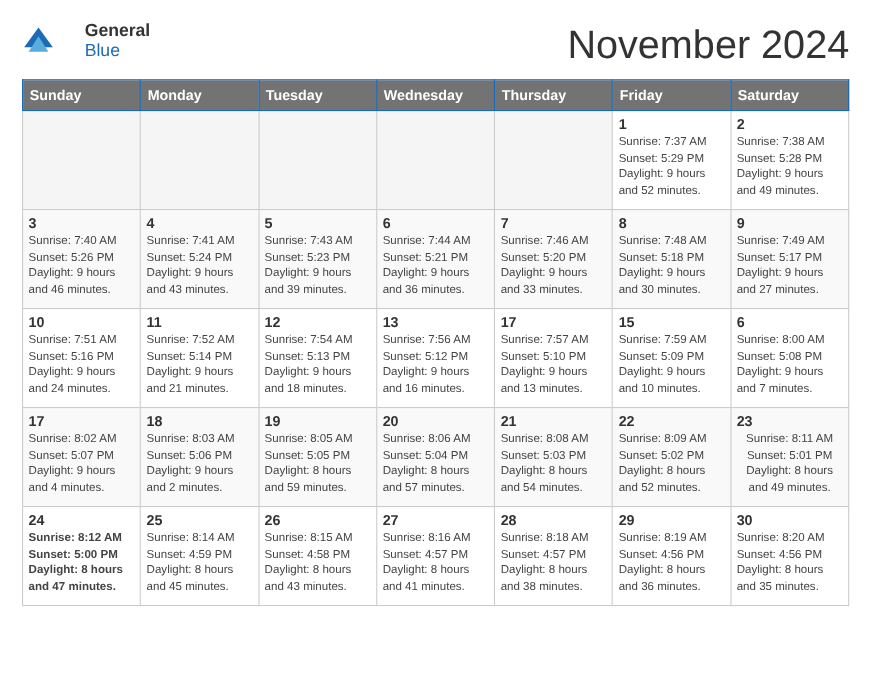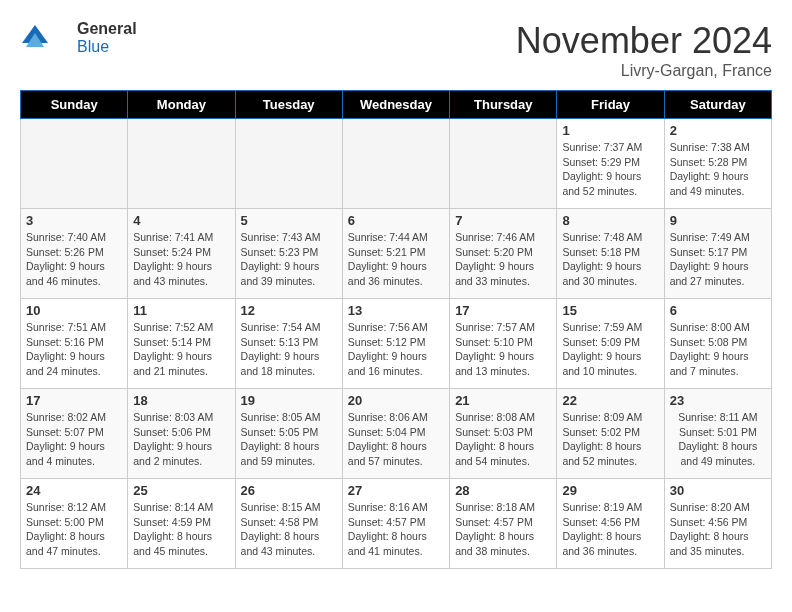--- a/index.html
+++ b/index.html
@@ -52,23 +52,23 @@
     .location {
       font-size: 16px;
       color: #555;
     }
     table {
       width: 100%;
       border-collapse: collapse;
       table-layout: fixed;
     }
     th {
-      background-color: #000000;
+      background-color: #737373;
       color: #fff;
-      text-align: center;
+      text-align: left;
       padding: 6px 6px;
       font-size: 13px;
       border: 1px solid #1a6bb5;
     }
     td {
       border: 1px solid #ccc;
       vertical-align: top;
       padding: 4px 5px;
       font-size: 11px;
       color: #333;
@@ -102,21 +102,20 @@
       <polygon points="15,2 28,20 2,20" fill="#1a6bb5"></polygon>
       <polygon points="15,10 24,24 6,24" fill="#5aabde"></polygon>
     </svg>
     <div class="logo-text">
       <span class="logo-general">General</span>
       <span class="logo-blue">Blue</span>
     </div>
   </div>
   <div class="title-block">
     <div class="month-title">November 2024</div>
-    <div class="location">Livry-Gargan, France</div>
   </div>
 </div>
 
 <table>
   <thead>
     <tr>
       <th>Sunday</th>
       <th>Monday</th>
       <th>Tuesday</th>
       <th>Wednesday</th>
@@ -296,21 +295,21 @@
           <div class="day-number">23</div>
           <div class="day-info" style="white-space: pre-line; text-align: center;">Sunrise: 8:11 AM
 Sunset: 5:01 PM
 Daylight: 8 hours
 and 49 minutes.</div>
         </td>
       </tr>
       <tr>
         <td>
           <div class="day-number">24</div>
-          <div class="day-info" style="white-space: pre-line;">Sunrise: 8:12 AM
+          <div class="day-info" style="white-space: pre-line; font-weight: bold;">Sunrise: 8:12 AM
 Sunset: 5:00 PM
 Daylight: 8 hours
 and 47 minutes.</div>
         </td>
         <td>
           <div class="day-number">25</div>
           <div class="day-info" style="white-space: pre-line;">Sunrise: 8:14 AM
 Sunset: 4:59 PM
 Daylight: 8 hours
 and 45 minutes.</div>

